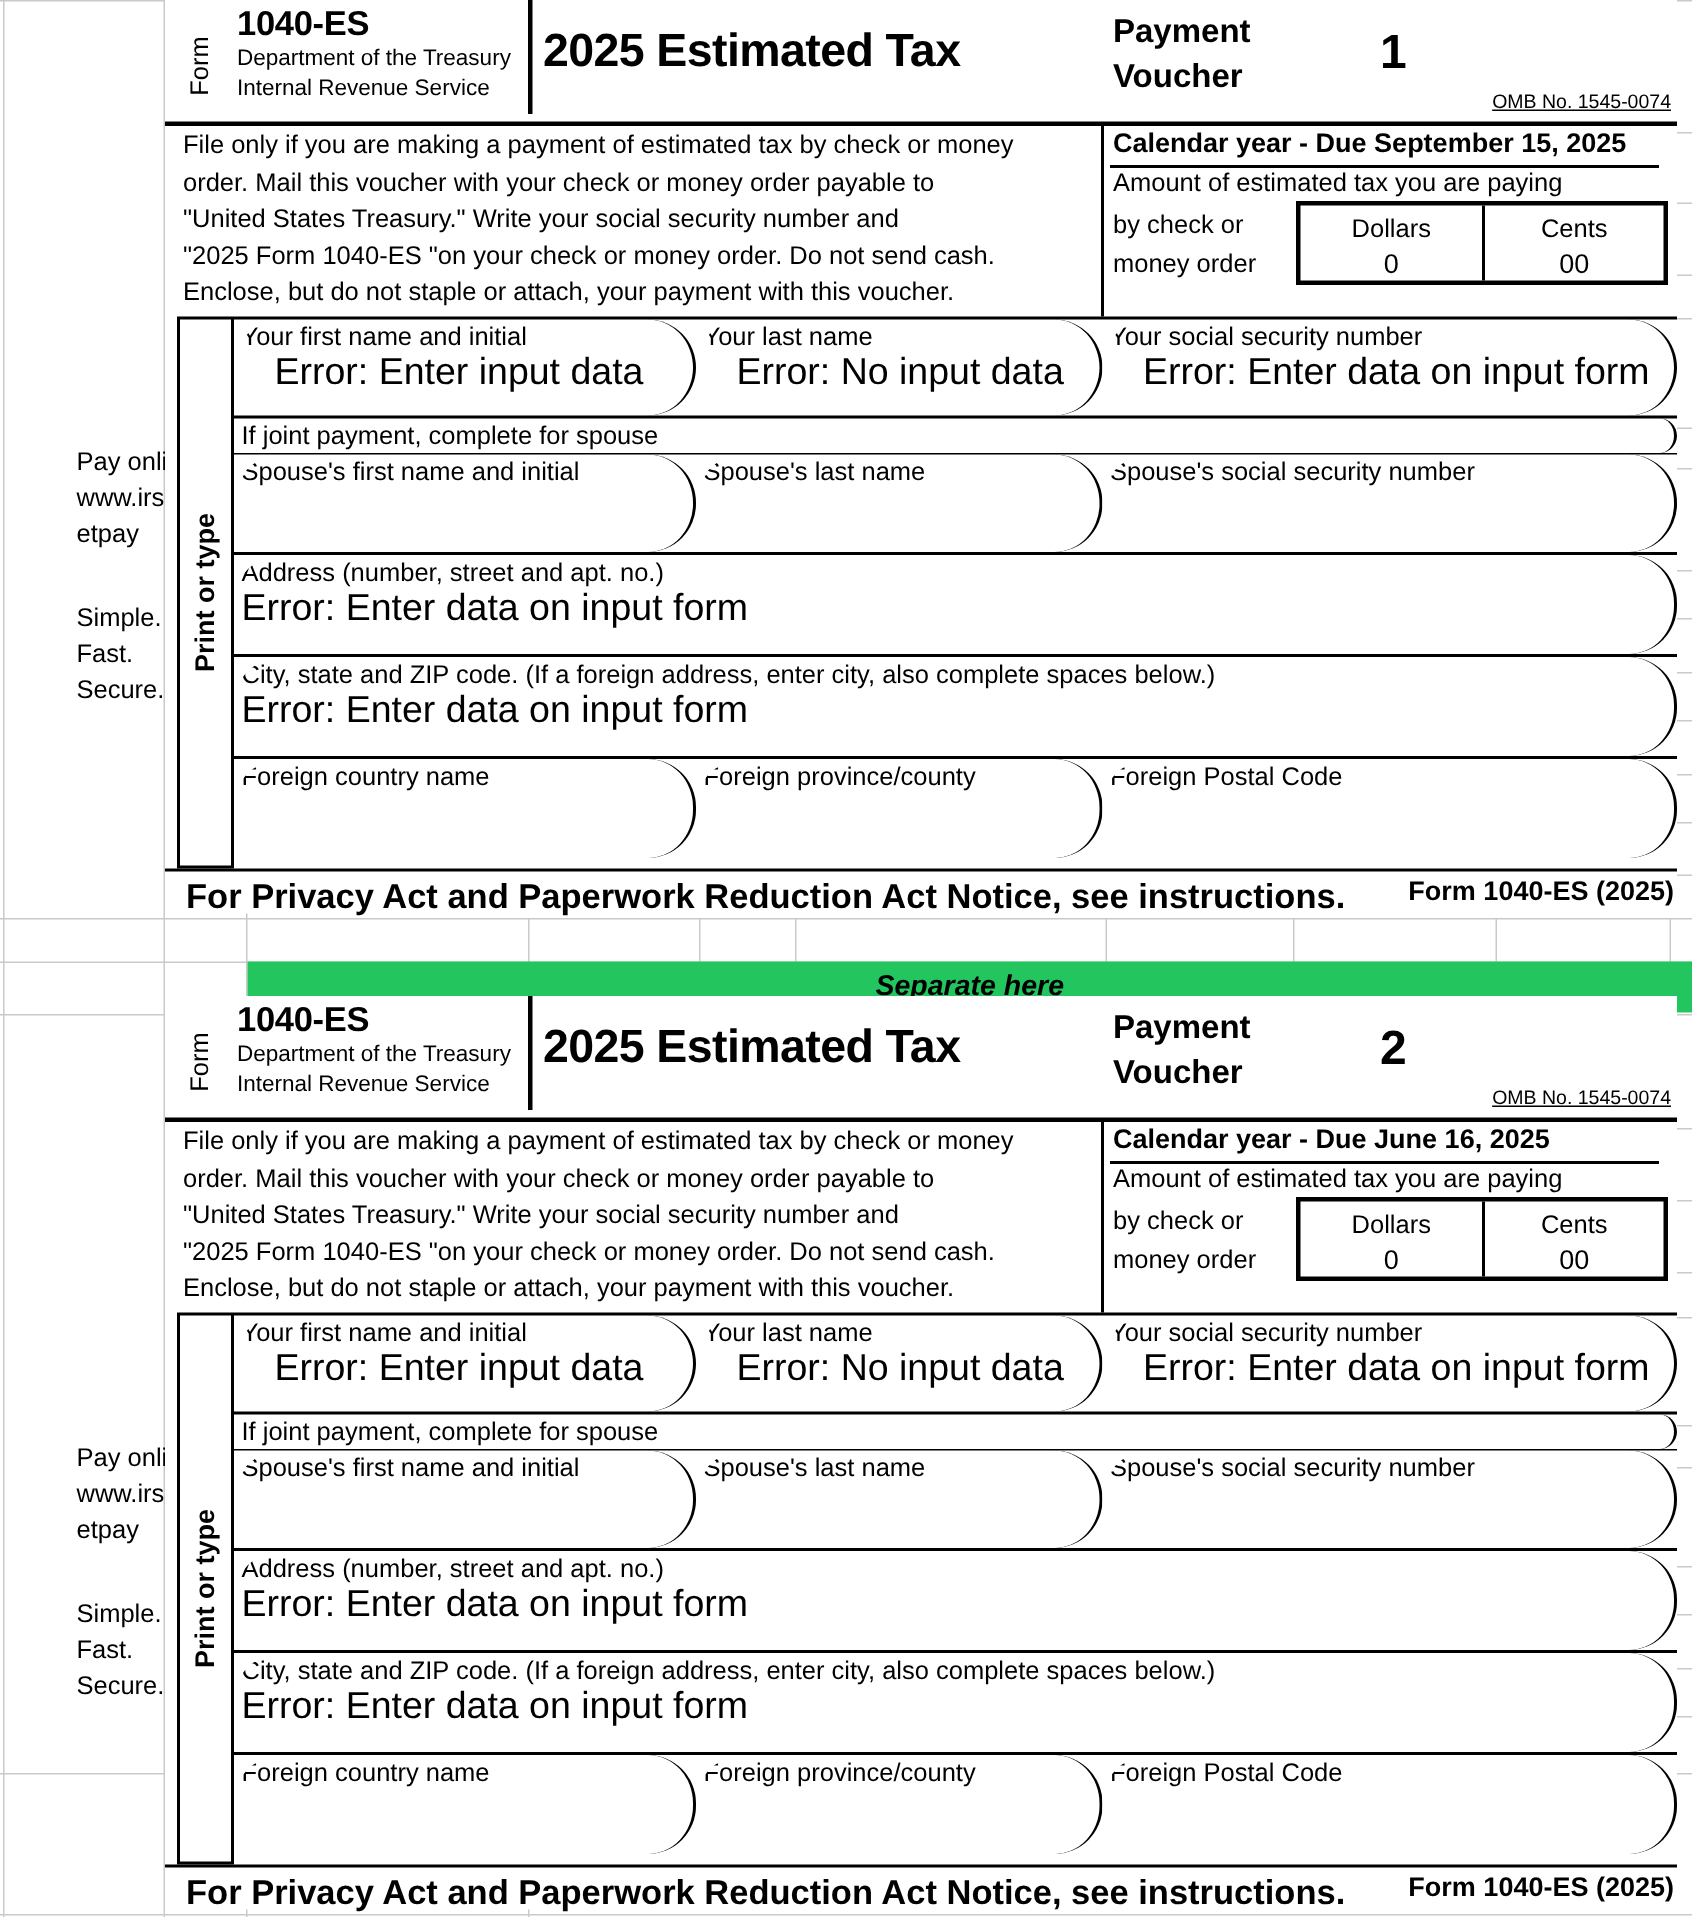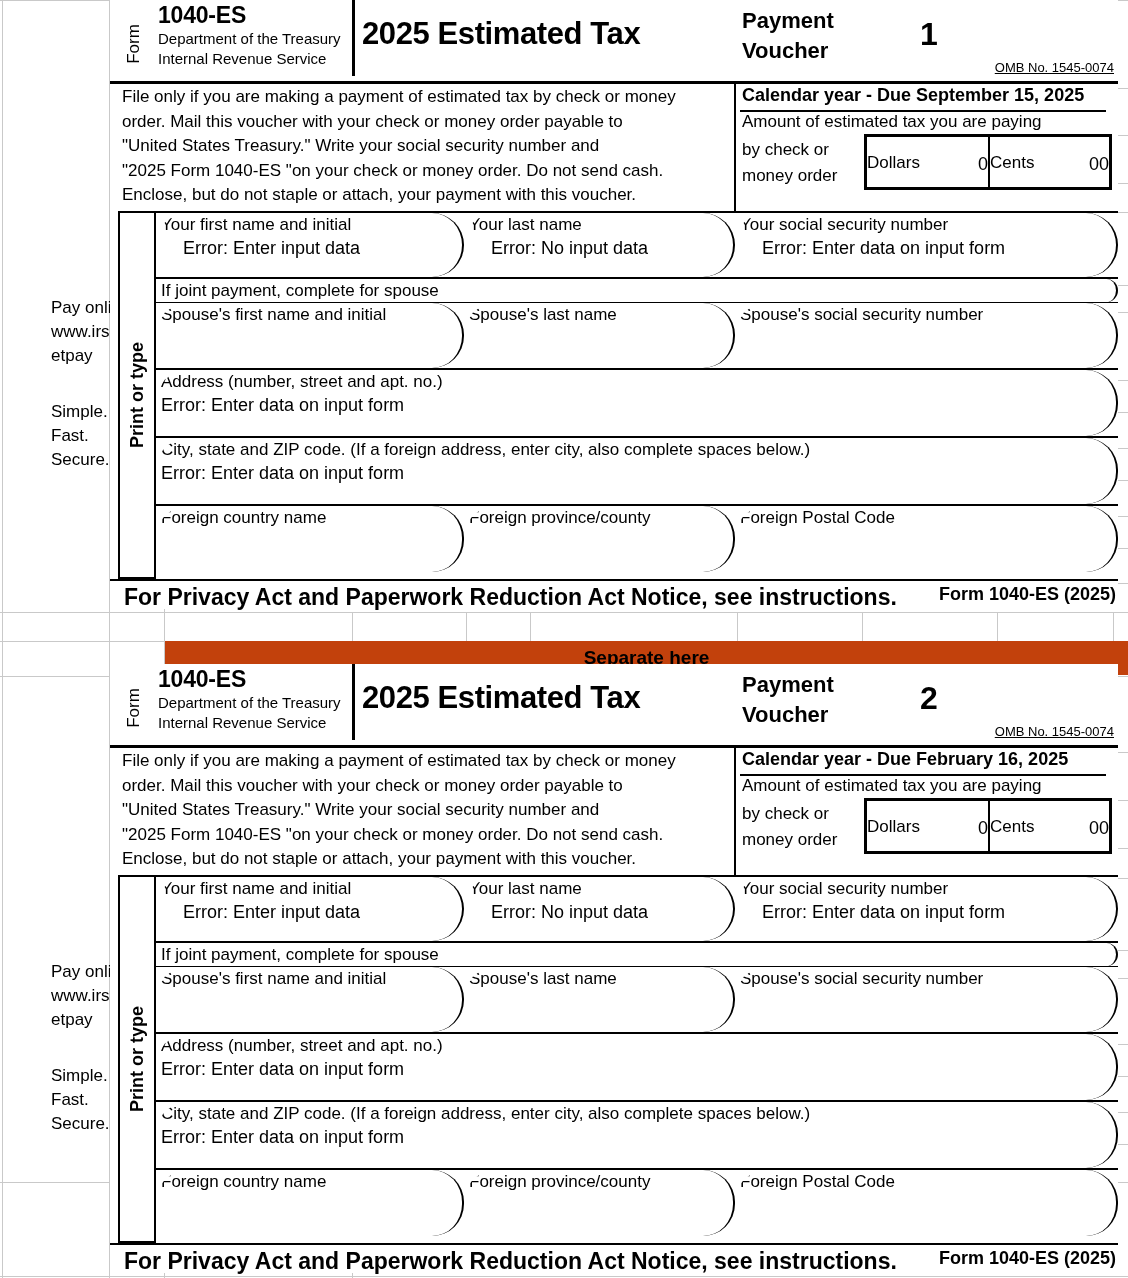--- a/index.html
+++ b/index.html
@@ -106,21 +106,21 @@
     position: absolute; left: 6px; top: 53px;
     font-size: 17px; line-height: 26px;
   }
   .amt .dcbox {
     position: absolute; left: 128px; top: 50px; width: 248px; height: 56px;
     border: 3px solid #000;
     display: flex;
   }
   .dcbox .cell {
     flex: 1 1 50%;
-    display: flex; flex-direction: row; align-items: center; justify-content: space-between;
+    display: flex; flex-direction: column; align-items: center; justify-content: flex-end;
     padding-top: 1px;
   }
   .dcbox .cell + .cell { border-left: 2px solid #000; }
   .dcbox .lbl { font-size: 17px; }
   .dcbox .val { font-size: 18px; margin-top: 3px; }
 
   
   .vbody { position: relative; }
   .spine {
     position: absolute; left: 8px; top: 0; width: 38px; bottom: 0;
@@ -143,21 +143,21 @@
   .cellbox {
     position: relative;
     border-right: 2px solid #000;
     padding: 0px 0 0 5px;
     overflow: hidden;
     border-radius: 32px;
   }
   .cellbox:last-child { border-right: 2px solid #000; }
   .flabel { font-size: 17px; line-height: 23px; white-space: nowrap; }
   .ferror {
-    font-size: 18px; line-height: 25px; white-space: nowrap;
+    font-size: 25px; line-height: 25px; white-space: nowrap;
   }
   .ferror.indent { padding-left: 22px; }
 
   
   .vfoot {
     position: relative; height: 30px;
     border-top: 2px solid #000;
   }
   .vfoot .priv {
     position: absolute; left: 14px; top: 3px;
@@ -171,22 +171,22 @@
   
   .side {
     position: absolute; left: 3px; width: 107px;
     font-size: 17px; line-height: 24px;
   }
   .side .sl { white-space: nowrap; margin-left: 48px; }
 
   
   .sephere {
     position: absolute; left: 165px; width: 963px; height: 34px;
-    background: #c2410c;
-    display: flex; align-items: center; justify-content: center;
+    background: #22c55e;
+    display: flex; align-items: center; justify-content: center; font-style: italic;
   }
   .sephere span { font-size: 19px; font-weight: bold; }
 </style>
 </head>
 <body>
 
 <div id="page">
 
   <div class="gridline-h" style="top:0px"></div>
   <div class="gridline-h" style="top:612px"></div>
@@ -415,21 +415,21 @@
     <div class="vband">
       <div class="instr">
         <div>File only if you are making a payment of estimated tax by check or money</div>
         <div>order.  Mail this voucher with your check or money order payable to</div>
         <div>"United States Treasury."  Write your social security number and</div>
         <div>"2025 Form 1040-ES "on your check or money order.  Do not send cash.</div>
         <div>Enclose, but do not staple or attach,  your payment with this voucher.</div>
       </div>
       <div class="sep"></div>
       <div class="amt">
-        <div class="due">Calendar year - Due February 16, 2025</div>
+        <div class="due">Calendar year - Due June 16, 2025</div>
         <div class="duerule"></div>
         <div class="aol">Amount of estimated tax you are paying</div>
         <div class="bycheck">
           <div>by check or</div>
           <div>money order</div>
         </div>
         <div class="dcbox">
           <div class="cell">
             <div class="lbl">Dollars</div>
             <div class="val">0</div>

